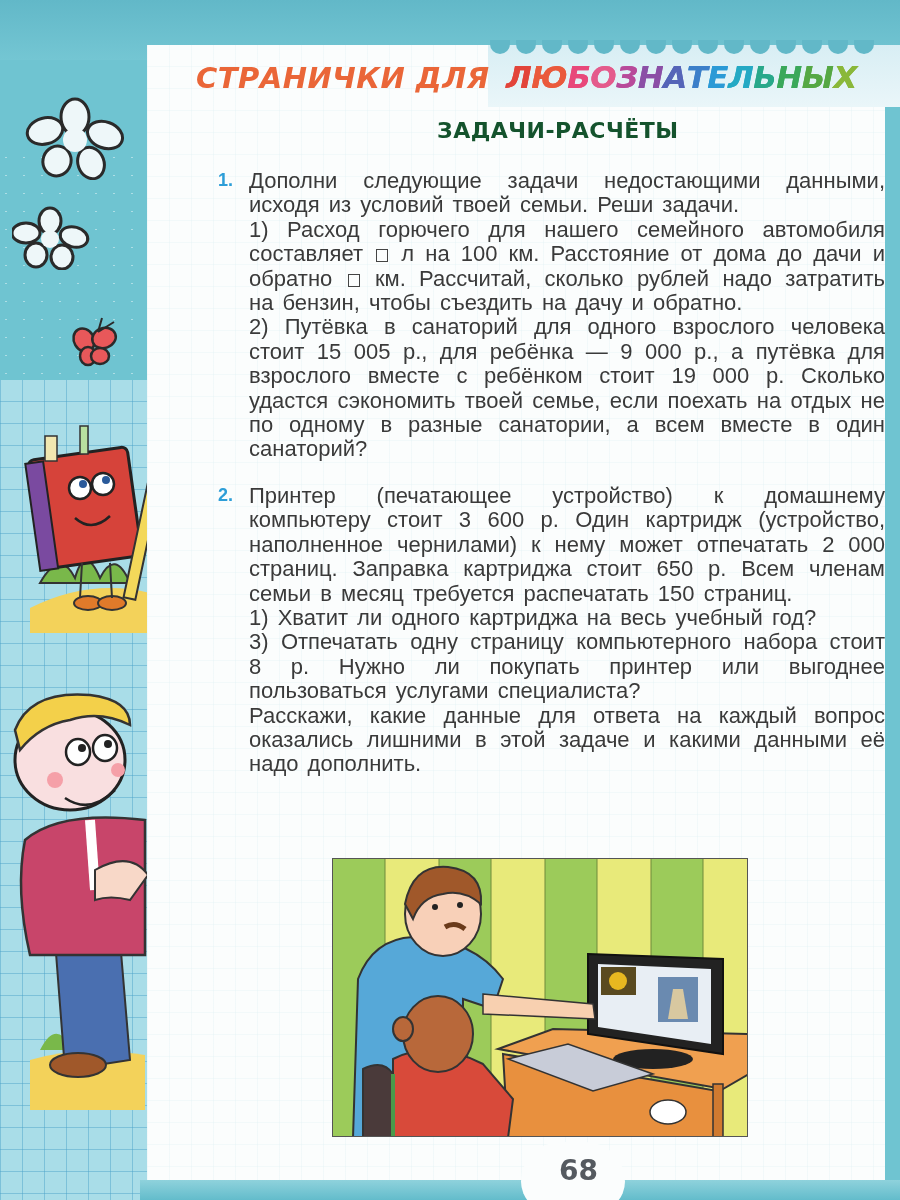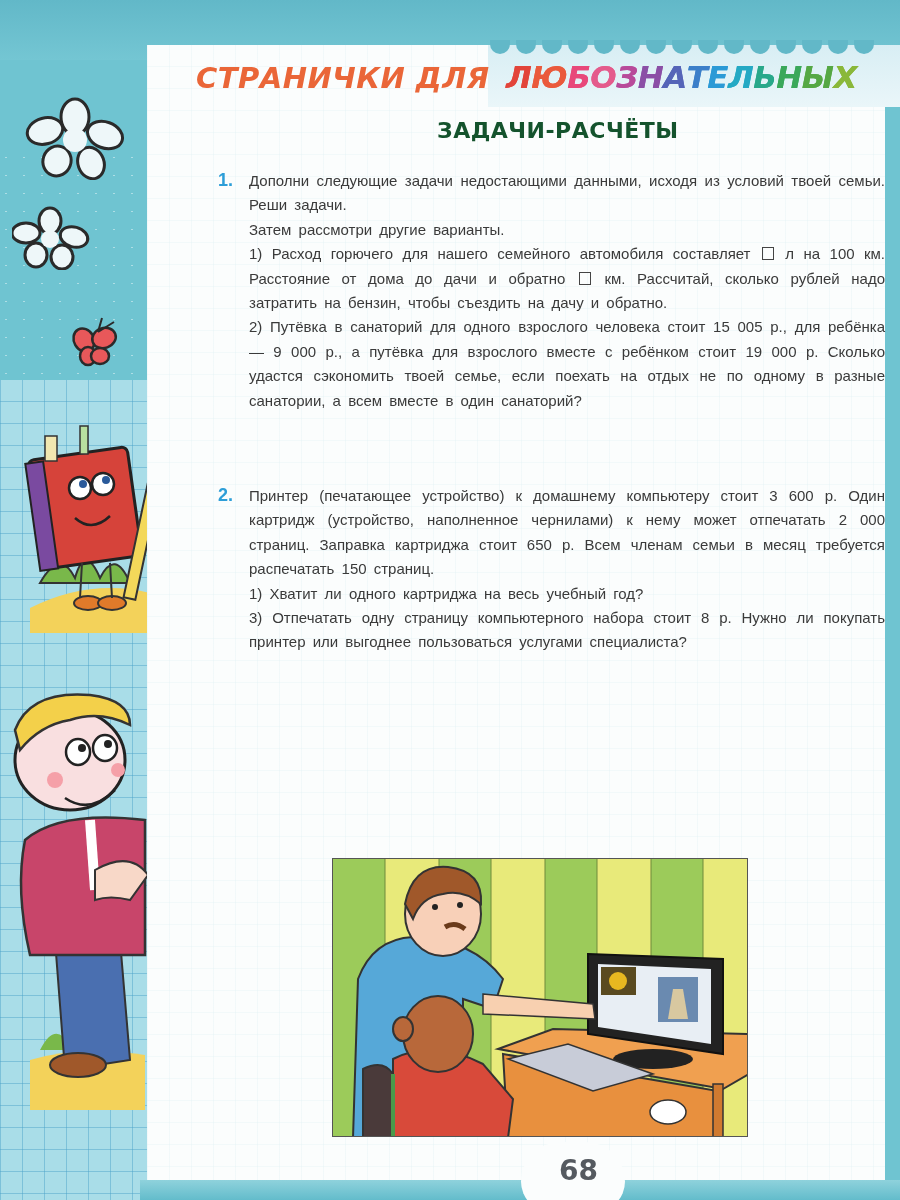--- a/index.html
+++ b/index.html
@@ -77,21 +77,21 @@
 
   .subtitle {
     position: absolute; left: 437px; top: 118px;
     font-family: "DejaVu Sans", sans-serif;
     font-weight: bold; font-size: 22px; color: #14532d; letter-spacing: 0.5px;
   }
 
   .text-block {
     position: absolute; left: 249px; width: 636px;
     font-family: "Liberation Sans", sans-serif;
-    font-size: 15px; line-height: 24.4px; color: #3a3a3a;
+    font-size: 22px; line-height: 24.4px; color: #3a3a3a;
     text-align: justify; text-align-last: left;
     word-spacing: 3px;
   }
   .text-block p { margin: 0; }
   .num {
     position: absolute; left: 218px;
     font-family: "Liberation Sans", sans-serif;
     font-weight: bold; font-size: 18px; color: #2d9ed8;
   }
   .box-glyph {
@@ -229,21 +229,20 @@
     <span style="color: rgb(58, 168, 90);">Н</span>
     <span style="color: rgb(85, 168, 68);">Ы</span>
     <span style="color: rgb(138, 184, 58);">Х</span>
   </div>
 
 <div class="subtitle">ЗАДАЧИ-РАСЧЁТЫ</div>
 
 <div class="num" style="top:170px">1.</div>
 <div class="text-block" style="top:169px">
   <p>Дополни следующие задачи недостающими данными, исходя из условий твоей семьи. Реши задачи.</p>
-  <p>Затем рассмотри другие варианты.</p>
   <p>
     <span>1)</span>
     <span>Расход горючего для нашего семейного автомобиля составляет</span>
     <span class="box-glyph"></span>
     <span>л на 100 км. Расстояние от дома до дачи и обратно</span>
     <span class="box-glyph"></span>
     <span>км. Рассчитай, сколько рублей надо затратить на бензин, чтобы съездить на дачу и обратно.</span>
   </p>
   <p>
     <span>2)</span>
@@ -255,20 +254,21 @@
 <div class="text-block" style="top:484px">
   <p>Принтер (печатающее устройство) к домашнему компьютеру стоит 3 600 р. Один картридж (устройство, наполненное чернилами) к нему может отпечатать 2 000 страниц. Заправка картриджа стоит 650 р. Всем членам семьи в месяц требуется распечатать 150 страниц.</p>
   <p>
     <span>1)</span>
     <span>Хватит ли одного картриджа на весь учебный год?</span>
   </p>
   <p>
     <span>3)</span>
     <span>Отпечатать одну страницу компьютерного набора стоит 8 р. Нужно ли покупать принтер или выгоднее пользоваться услугами специалиста?</span>
   </p>
+  <p>Расскажи, какие данные для ответа на каждый вопрос оказались лишними в этой задаче и какими данными её надо дополнить.</p>
 </div>
 
 <div class="illus">
   <svg width="416" height="279" viewBox="0 0 416 279">
     <g stroke="#6e8a3a" stroke-width="1">
       <line x1="52" y1="0" x2="52" y2="279"></line>
         <line x1="106" y1="0" x2="106" y2="279"></line>
       <line x1="158" y1="0" x2="158" y2="279"></line>
         <line x1="212" y1="0" x2="212" y2="279"></line>
       <line x1="264" y1="0" x2="264" y2="279"></line>

